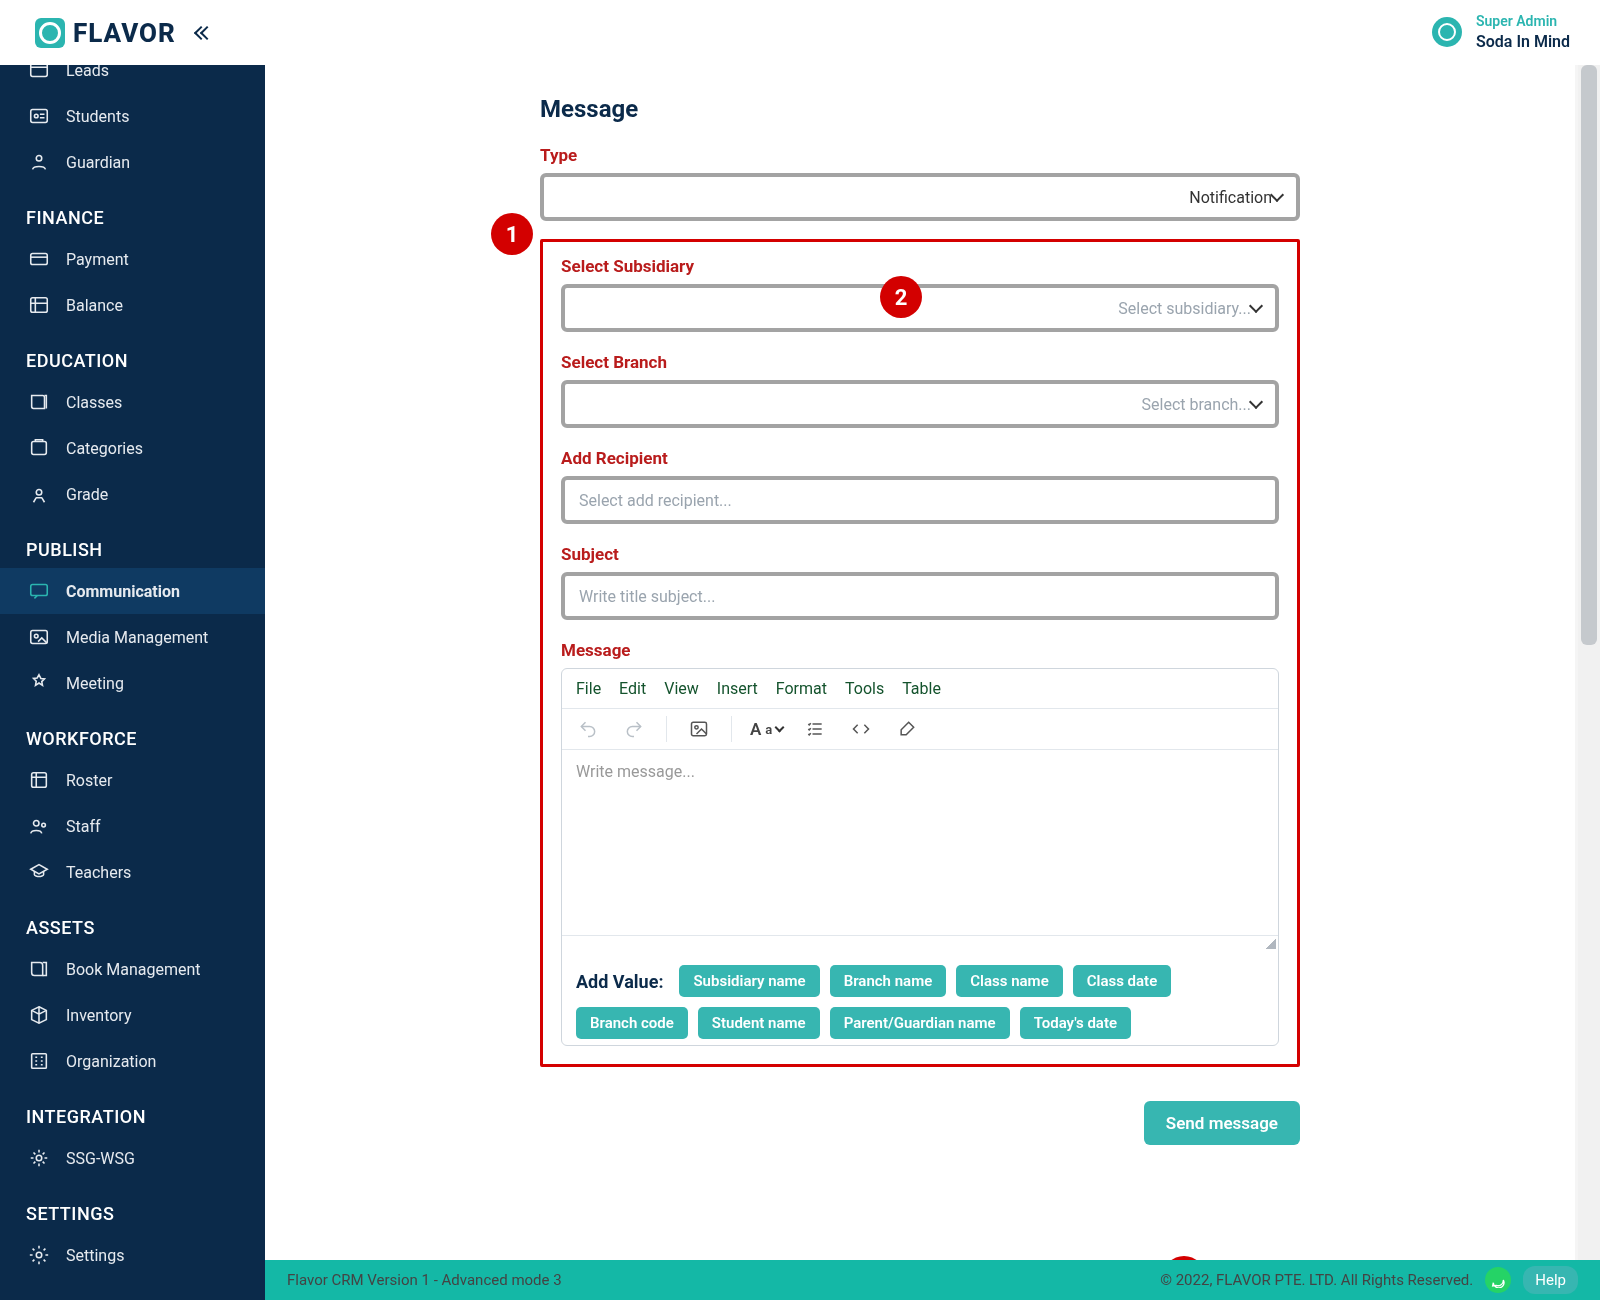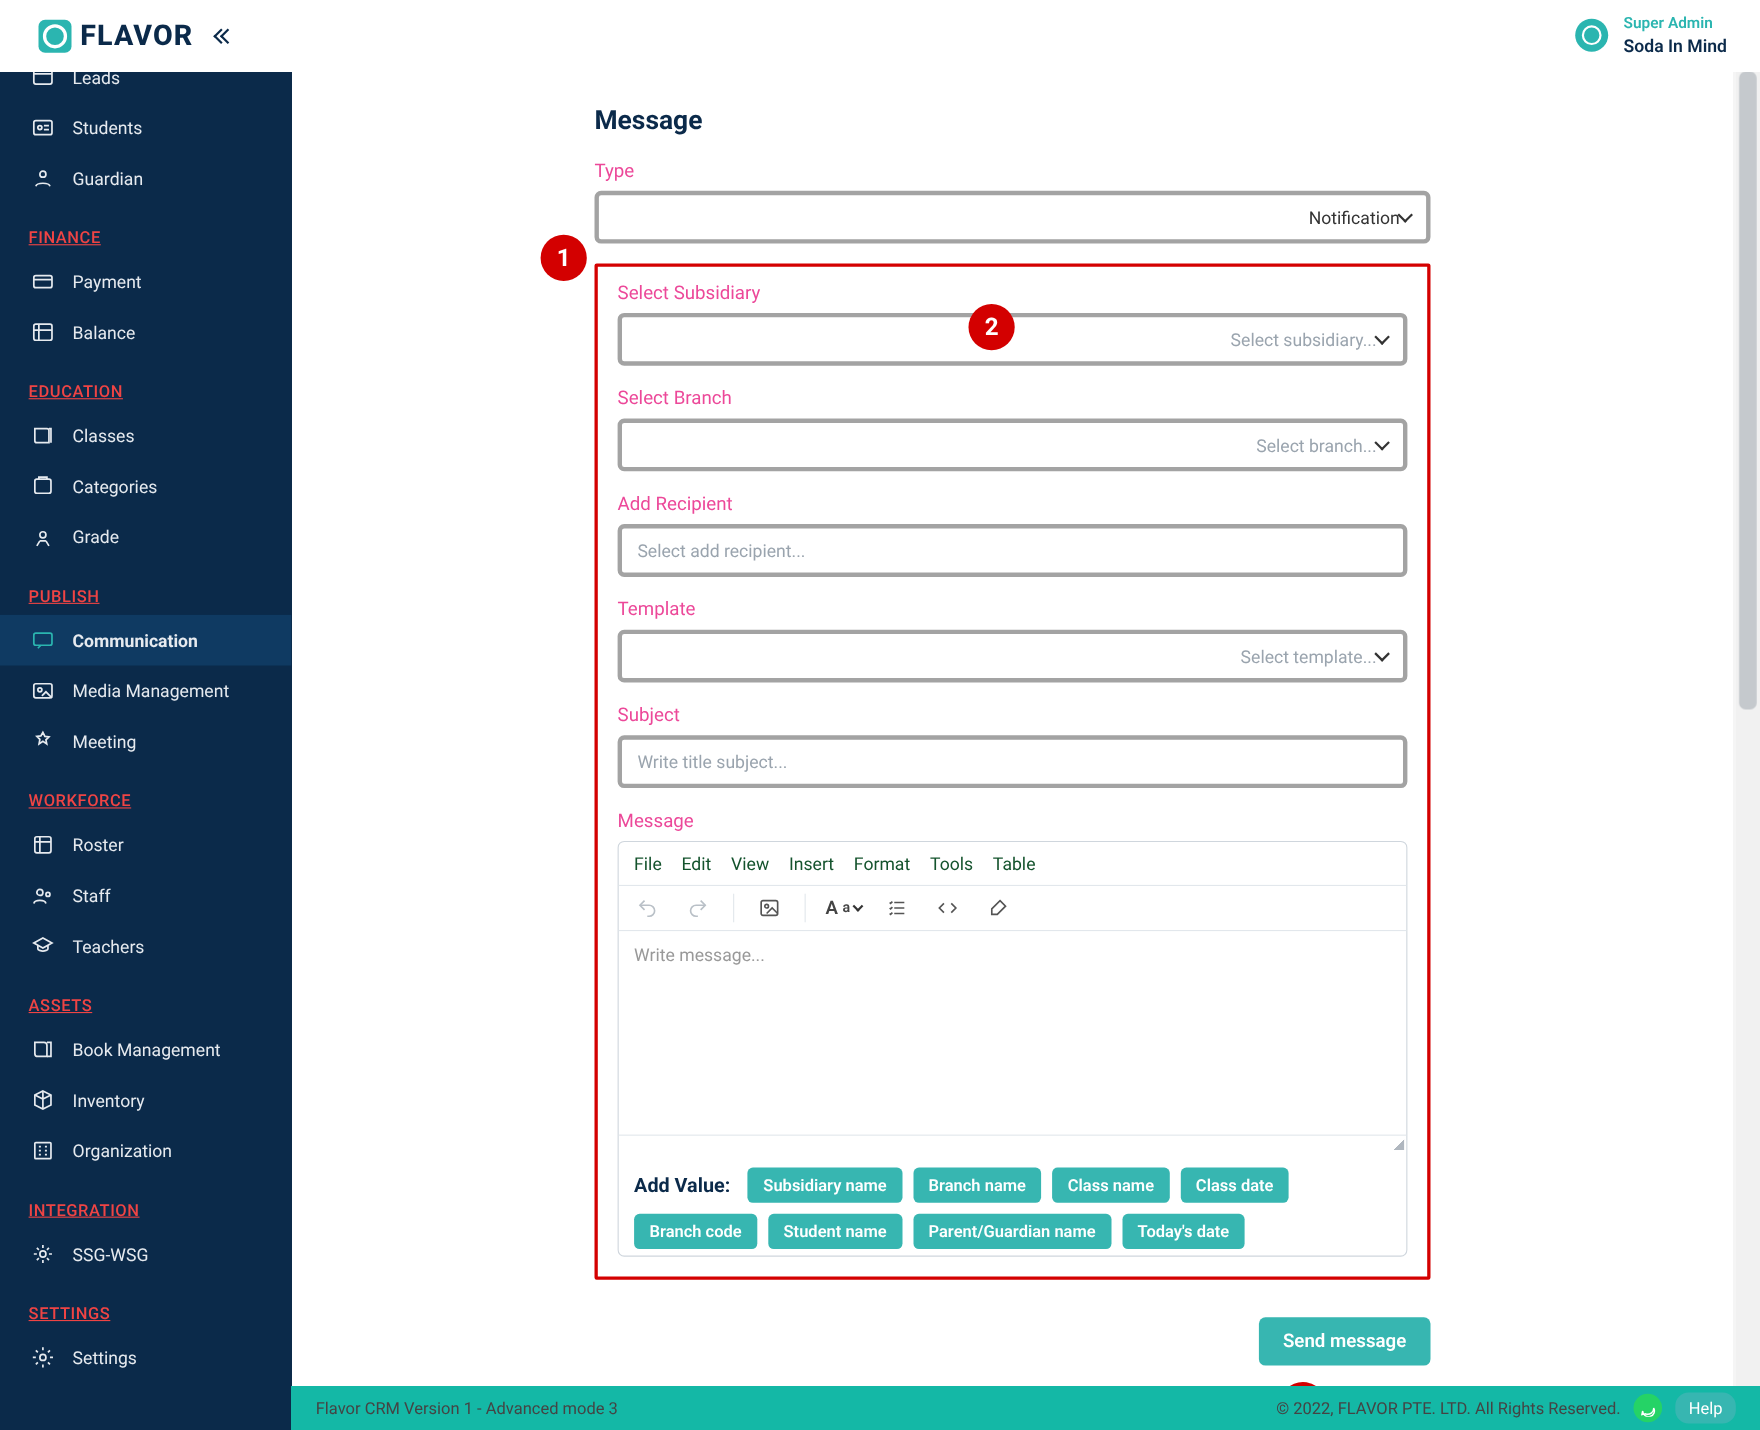--- a/index.html
+++ b/index.html
@@ -18,32 +18,32 @@
 .header-right { display:flex; align-items:center; gap:14px; }
 .avatar { width:30px; height:30px; border-radius:50%; background:#2bb5b0; display:flex; align-items:center; justify-content:center; }
 .avatar::after { content:""; width:14px; height:14px; border:2.5px solid #fff; border-radius:50%; }
 .user-info { display:flex; flex-direction:column; line-height:1.35; }
 .user-role { font-size:14px; font-weight:600; color:#2bb5b0; }
 .user-org  { font-size:16px; font-weight:600; color:#0b2a4a;text-align:center; }
 
 
 .sidebar { position:fixed; top:47px; left:0; bottom:0; width:265px; background:#0b2a4a; overflow-y:auto; padding-bottom:40px; }
 .sidebar::-webkit-scrollbar{width:0}
-.side-label { font-size:15px; font-weight:500; color:#ef4444; padding:22px 0 8px 26px; letter-spacing:.5px;text-decoration:underline; }
+.side-label { font-size:18px; font-weight:500; color:#ffffff; padding:22px 0 8px 26px; letter-spacing:.5px; }
 .side-item { display:flex; align-items:center; gap:16px; padding:12px 0 12px 28px; color:#e6eaef; font-size:16px; cursor:pointer; }
 .side-item.active { background:#0f3a62; font-weight:700; }
 .side-icon { color:#e6eaef; display:inline-flex; }
 .side-item.active .side-icon { color:#2bb5b0; }
 .side-item svg { width:22px; height:22px; stroke:currentColor; fill:none; stroke-width:1.7; }
 
 
 .main { position:absolute; top:65px; left:265px; right:25px; bottom:40px; background:#fff; overflow:auto; }
 .content { width:760px; margin:0 auto; padding:30px 0 50px; position:relative; }
 .page-title { font-size:24px; font-weight:700; color:#0b2a4a; margin-bottom:22px; }
-.form-label { font-size:17px; font-weight:400; color:#ec4899; margin-bottom:8px; }
+.form-label { font-size:17px; font-weight:700; color:#b91c1c; margin-bottom:8px; }
 .field { margin-bottom:20px; }
 .select,.input { width:100%; height:48px; border:4px solid #a3a3a3; border-radius:6px; padding:0 14px; font-size:16px; color:#333; background:#fff; display:flex; align-items:center; justify-content:flex-end; }
 .select .ph,.input::placeholder { color:#9aa4ae;margin-left:31px; }
 .input{outline:none;}
 .caret { width:10px;height:10px;border-right:2px solid #333;border-bottom:2px solid #333;transform:rotate(45deg);margin-top:-4px;}
 .highlight-box { border:3px solid #d40000; border-radius:2px; padding:14px 18px 18px; margin-top:-2px; }
 
 
 .marker{width:42px;height:42px;border-radius:50%;background:#d30000;color:#fff;font-weight:700;font-size:22px;display:flex;align-items:center;justify-content:center;position:absolute;z-index:5;}
 .m1{left:-49px;top:148px;}  
@@ -321,27 +321,20 @@
           <span class="ph">Select branch...</span>
           <span class="caret"></span>
         </div>
       </div>
 
       <div class="field">
         <div class="form-label">Add Recipient</div>
         <input class="input" placeholder="Select add recipient..." style="">
       </div>
 
-      <div class="field">
-        <div class="form-label">Template</div>
-        <div class="select">
-          <span class="ph">Select template...</span>
-          <span class="caret"></span>
-        </div>
-      </div>
 
       <div class="field">
         <div class="form-label">Subject</div>
         <input class="input" placeholder="Write title subject..." style="">
       </div>
 
       <div class="field" style="margin-bottom:0">
         <div class="form-label">Message</div>
         <div class="editor">
           <div class="editor-menus" id="editor-menus">

